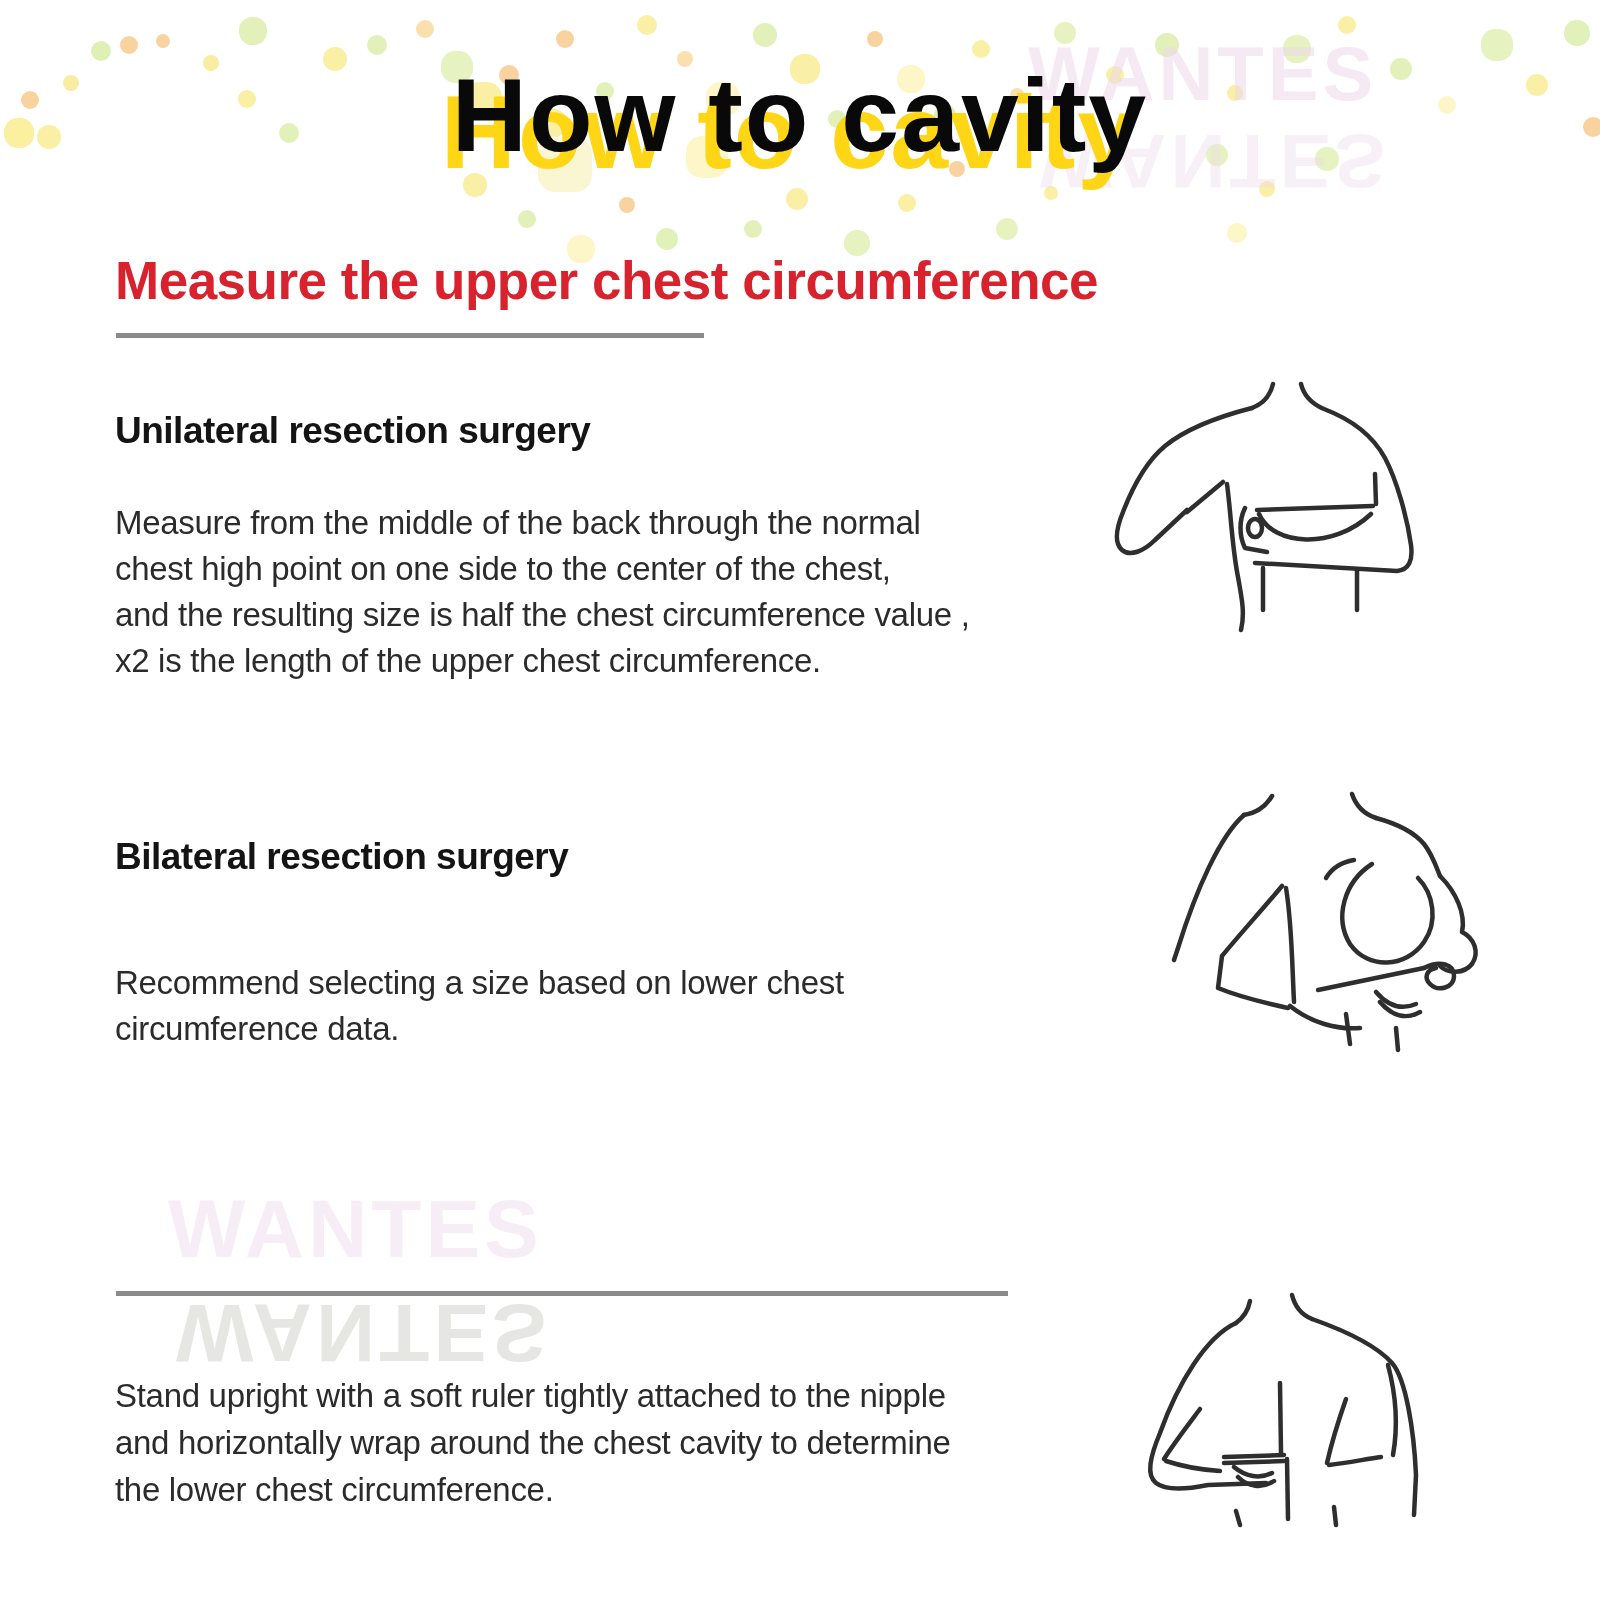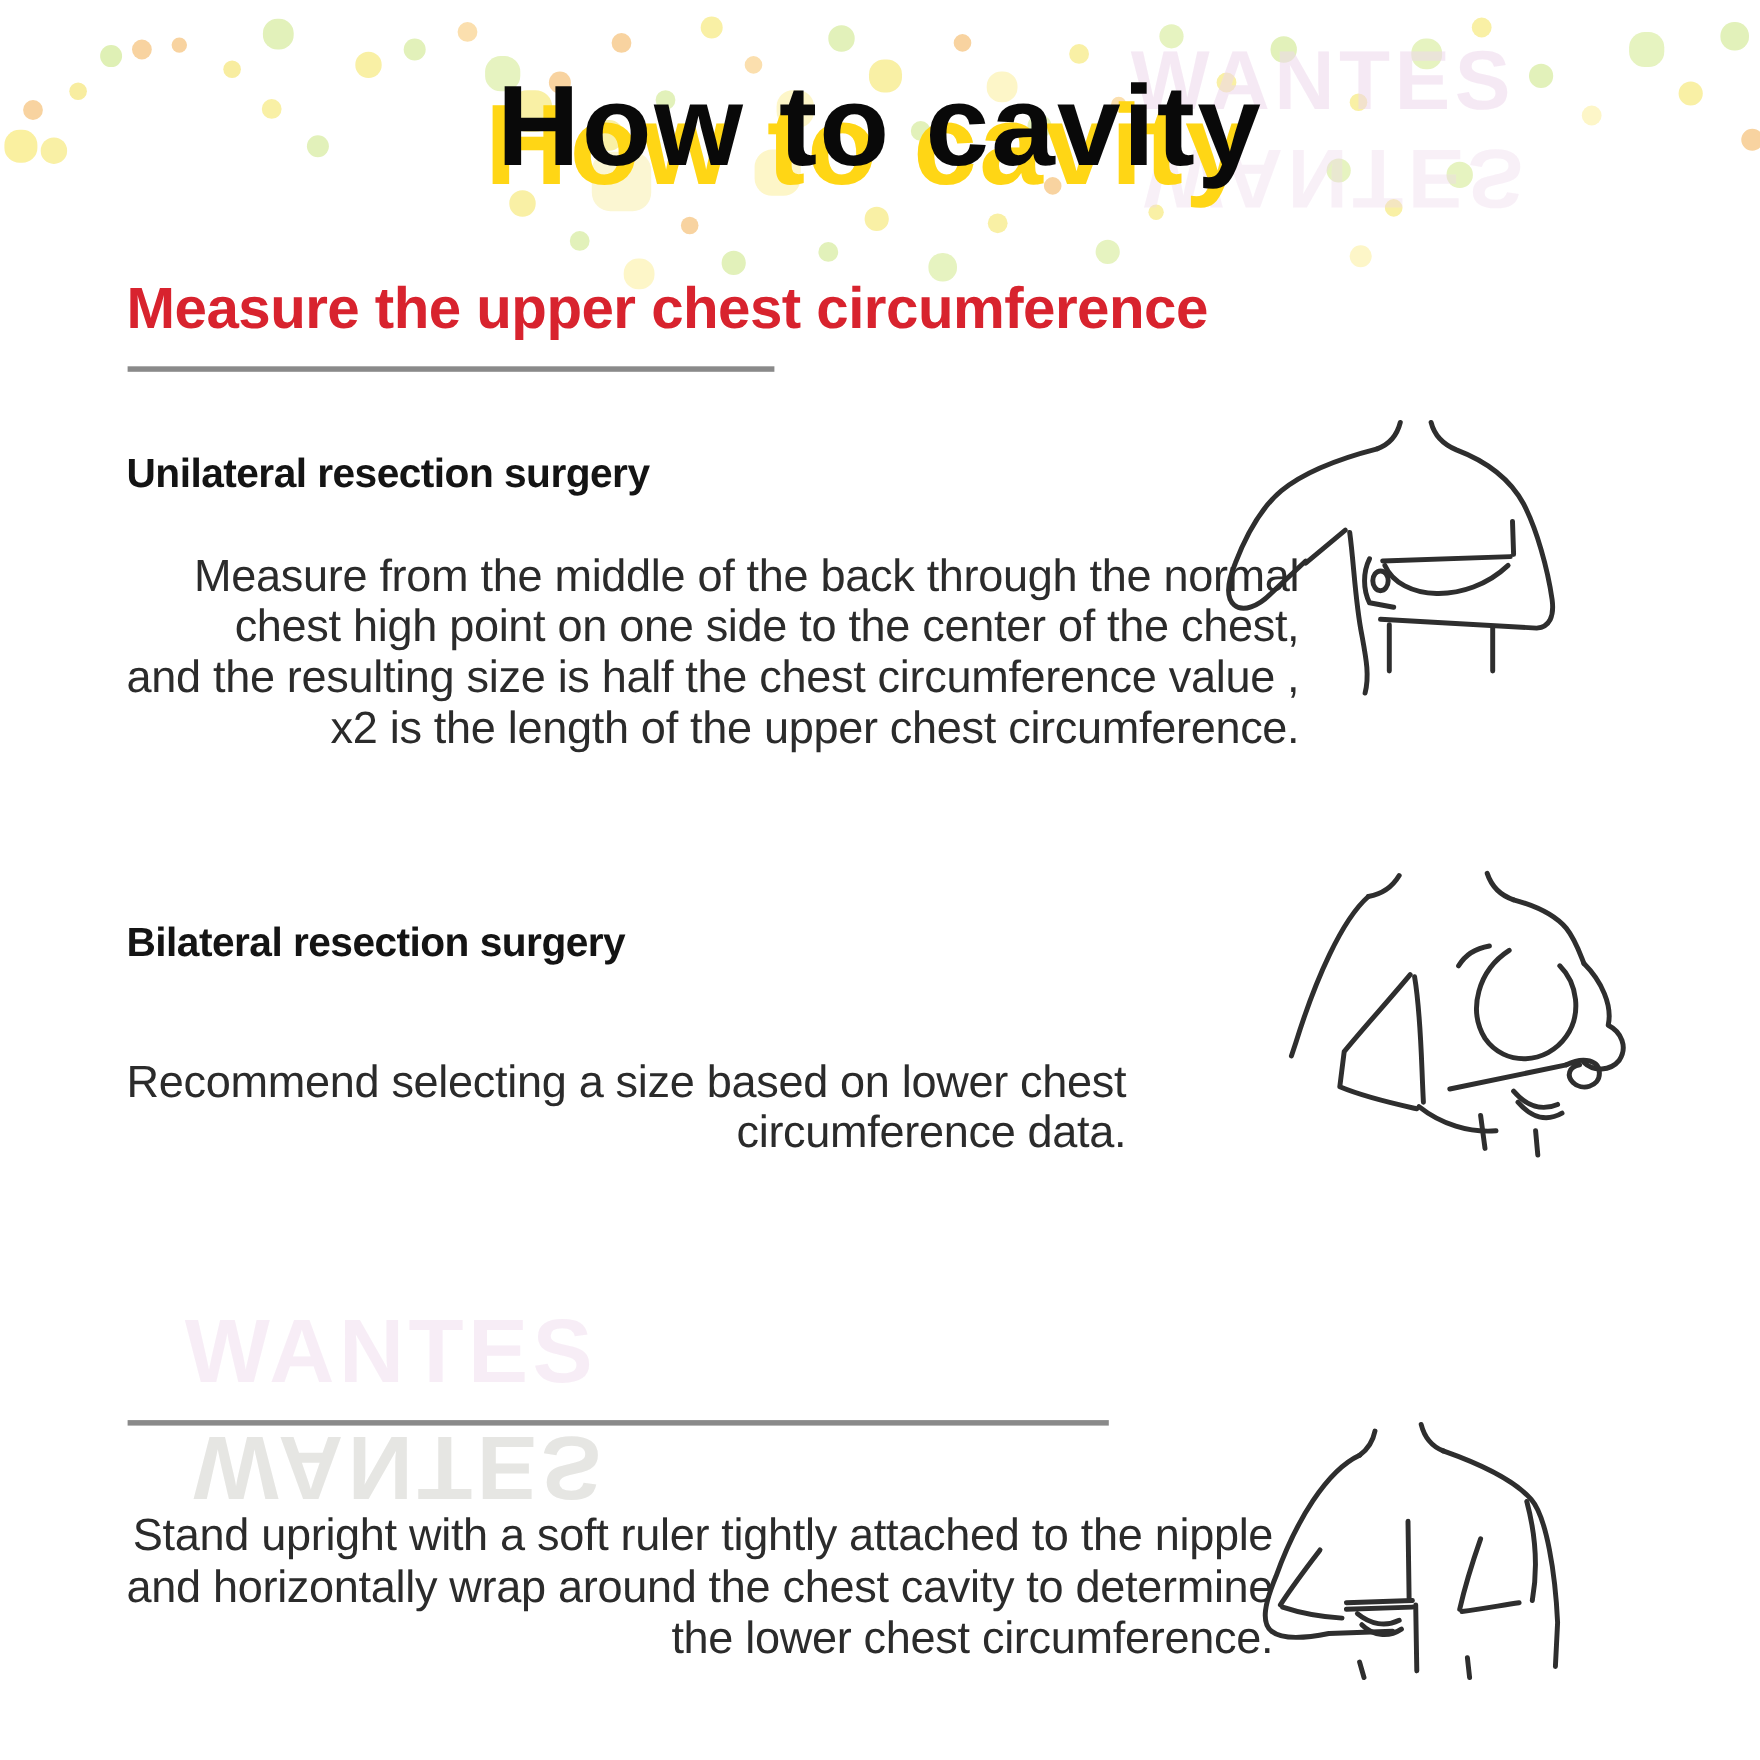--- a/index.html
+++ b/index.html
@@ -70,21 +70,21 @@
   
   .sub {
     position:absolute; z-index:3; left:115px; white-space:nowrap;
     font-size:37px; font-weight:bold; letter-spacing:-0.5px; color:#141414;
   }
   .sub-1 { top:410px; }
   .sub-2 { top:836px; }
 
   
   .para { position:absolute; z-index:3; left:115px; color:var(--body-text,#2b2b2b); }
-  .para .ln { font-size:41px; letter-spacing:-0.3px; line-height:46px; white-space:nowrap;text-align:right; }
+  .para .ln { font-size:33px; letter-spacing:-0.3px; line-height:46px; white-space:nowrap; }
   .para-1 { top:500px; }
   .para-2 { top:928px;margin-top:32px; }
   .para-3 { top:1372px; }
   .para-3 .ln { line-height:47px; }
 
   
   .illus { position:absolute; z-index:2; }
   .illus path, .illus ellipse, .illus line {
     fill:none; stroke:var(--line-art,#2e2e2e); stroke-width:4.5;
     stroke-linecap:round; stroke-linejoin:round;

